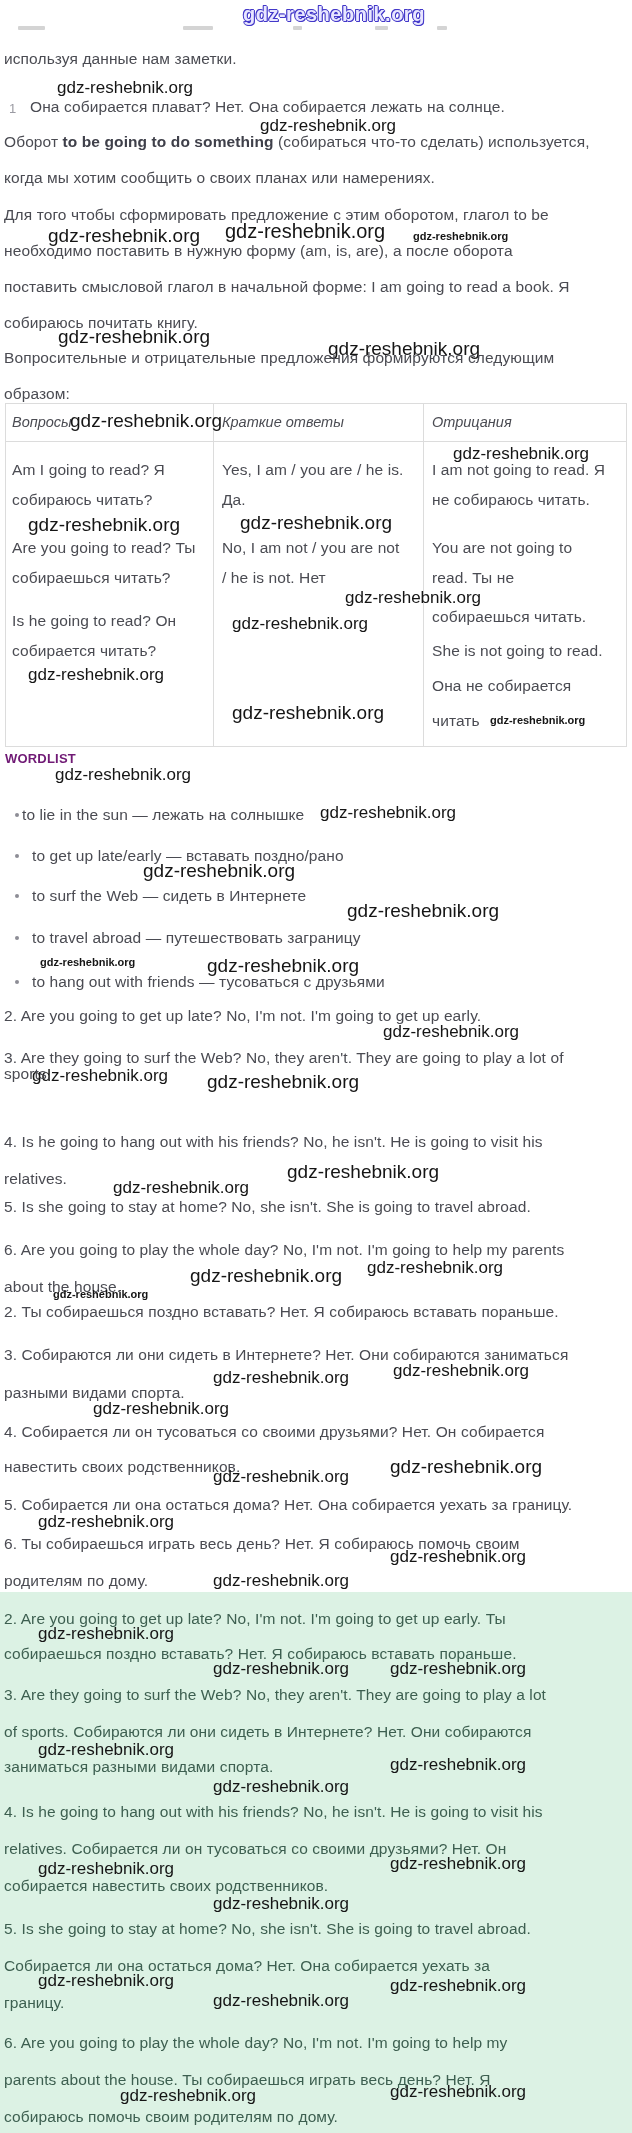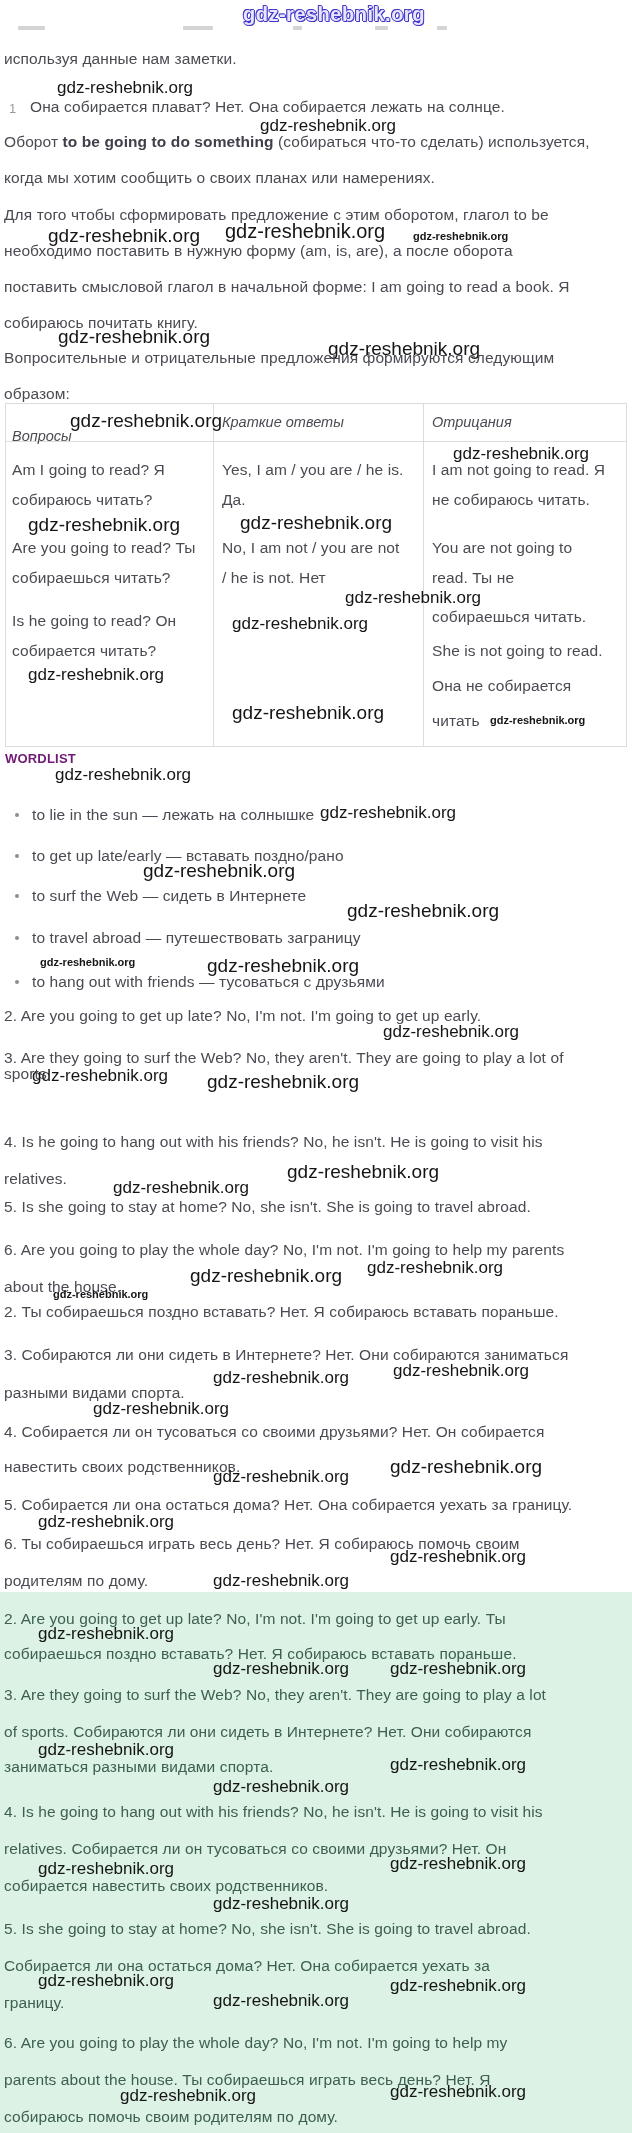--- a/index.html
+++ b/index.html
@@ -60,21 +60,21 @@
   <span class="wm wm-lg" style="left:328px;top:338px">gdz-reshebnik.org</span>
   <div class="t" style="left:4px;top:349px">Вопросительные и отрицательные предложения формируются следующим</div>
   <div class="t" style="left:4px;top:385px">образом:</div>
 
   <div class="tbl">
     <div class="vline" style="left:207px"></div>
     <div class="vline" style="left:417px"></div>
     <div class="hline"></div>
   </div>
 
-  <div class="hdr" style="left:12px;top:428px">Вопросы</div>
+  <div class="hdr" style="left:12px;top:414px">Вопросы</div>
   <div class="hdr" style="left:222px;top:414px">Краткие ответы</div>
   <div class="hdr" style="left:432px;top:414px">Отрицания</div>
   <span class="wm wm-lg" style="left:70px;top:410px">gdz-reshebnik.org</span>
 
   <div class="t" style="left:12px;top:461px">Am I going to read? Я</div>
   <div class="t" style="left:12px;top:491px">собираюсь читать?</div>
   <div class="t" style="left:12px;top:539px">Are you going to read? Ты</div>
   <div class="t" style="left:12px;top:569px">собираешься читать?</div>
   <div class="t" style="left:12px;top:612px">Is he going to read? Он</div>
   <div class="t" style="left:12px;top:642px">собирается читать?</div>
@@ -98,21 +98,21 @@
   <div class="t" style="left:432px;top:608px">собираешься читать.</div>
   <div class="t" style="left:432px;top:642px">She is not going to read.</div>
   <div class="t" style="left:432px;top:677px">Она не собирается</div>
   <div class="t" style="left:432px;top:712px">читать</div>
   <span class="wm wm-sm" style="left:490px;top:714px">gdz-reshebnik.org</span>
 
   <div class="wl">WORDLIST</div>
   <span class="wm" style="left:55px;top:765px">gdz-reshebnik.org</span>
 
   <span class="dot" style="left:15px;top:813px"></span>
-  <div class="t" style="left:32px;top:806px">to lie in the sun — лежать на солнышке</div>
+  <div class="t" style="left:22px;top:806px">to lie in the sun — лежать на солнышке</div>
   <span class="wm" style="left:320px;top:803px">gdz-reshebnik.org</span>
 
   <span class="dot" style="left:15px;top:854px"></span>
   <div class="t" style="left:32px;top:847px">to get up late/early — вставать поздно/рано</div>
   <span class="wm wm-lg" style="left:143px;top:860px">gdz-reshebnik.org</span>
 
   <span class="dot" style="left:15px;top:894px"></span>
   <div class="t" style="left:32px;top:887px">to surf the Web — сидеть в Интернете</div>
   <span class="wm wm-lg" style="left:347px;top:900px">gdz-reshebnik.org</span>
 

